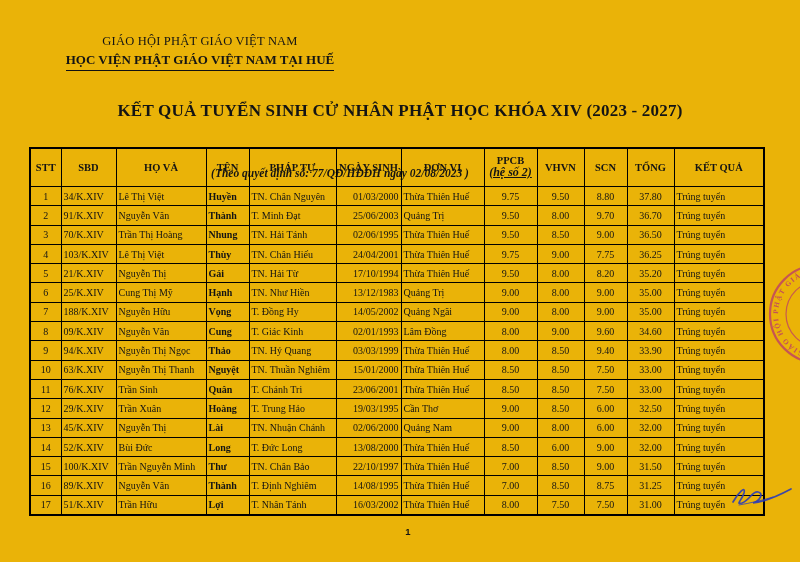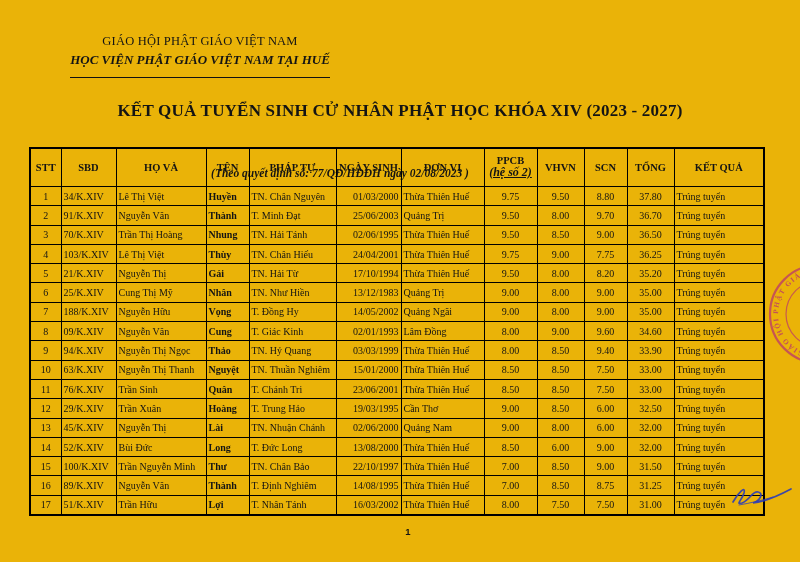--- a/index.html
+++ b/index.html
@@ -3,21 +3,21 @@
 <meta charset="utf-8">
 <style>
   html,body{margin:0;padding:0;}
   body{width:800px;height:562px;background:#ffffff;font-family:"Liberation Serif","DejaVu Serif",serif;color:#141414;overflow:hidden;}
   .page{position:relative;width:800px;height:562px;background:#eab308;}
 
   
   .hdr-left{position:absolute;left:60px;top:34px;width:280px;text-align:center;}
   .hdr-left .l1{font-size:12.5px;letter-spacing:.2px;}
   .hdr-left .l2{font-size:13px;font-weight:bold;margin-top:3px;}
-  .hdr-left .rule{display:inline-block;border-bottom:1.5px solid #111;padding-bottom:9px;font-style:italic;}
+  .hdr-left .rule{display:inline-block;border-bottom:1.5px solid #111;padding-bottom:2px;}
   .hdr-right{position:absolute;left:450px;top:44px;width:280px;text-align:center;}
   .hdr-right .l1{font-size:13px;font-weight:bold;}
   .hdr-right .l2{font-size:12.5px;font-weight:bold;margin-top:3px;}
   .hdr-right .rule{display:inline-block;border-bottom:1.5px solid #111;padding-bottom:2px;}
 
   .title{position:absolute;left:0;top:101px;width:800px;text-align:center;font-size:17px;font-weight:bold;letter-spacing:.2px;}
   .subtitle{position:absolute;left:0;top:123px;width:680px;text-align:center;font-size:11.5px;font-weight:bold;font-style:italic;margin-top:44px;}
 
   
   table.results{position:absolute;left:29px;top:147px;width:734px;border-collapse:collapse;table-layout:fixed;border:2px solid #000;}
@@ -151,21 +151,21 @@
           <td class="c7">9.50</td>
           <td class="c8">8.00</td>
           <td class="c9">8.20</td>
           <td class="c10">35.20</td>
           <td class="c11">Trúng tuyển</td>
         </tr>
         <tr>
           <td class="c0">6</td>
           <td class="c1">25/K.XIV</td>
           <td class="c2">Cung Thị Mỹ</td>
-          <td class="c3">Nhân</td>
+          <td class="c3">Hạnh</td>
           <td class="c4">TN. Như Hiền</td>
           <td class="c5">13/12/1983</td>
           <td class="c6">Quảng Trị</td>
           <td class="c7">9.00</td>
           <td class="c8">8.00</td>
           <td class="c9">9.00</td>
           <td class="c10">35.00</td>
           <td class="c11">Trúng tuyển</td>
         </tr>
         <tr>

